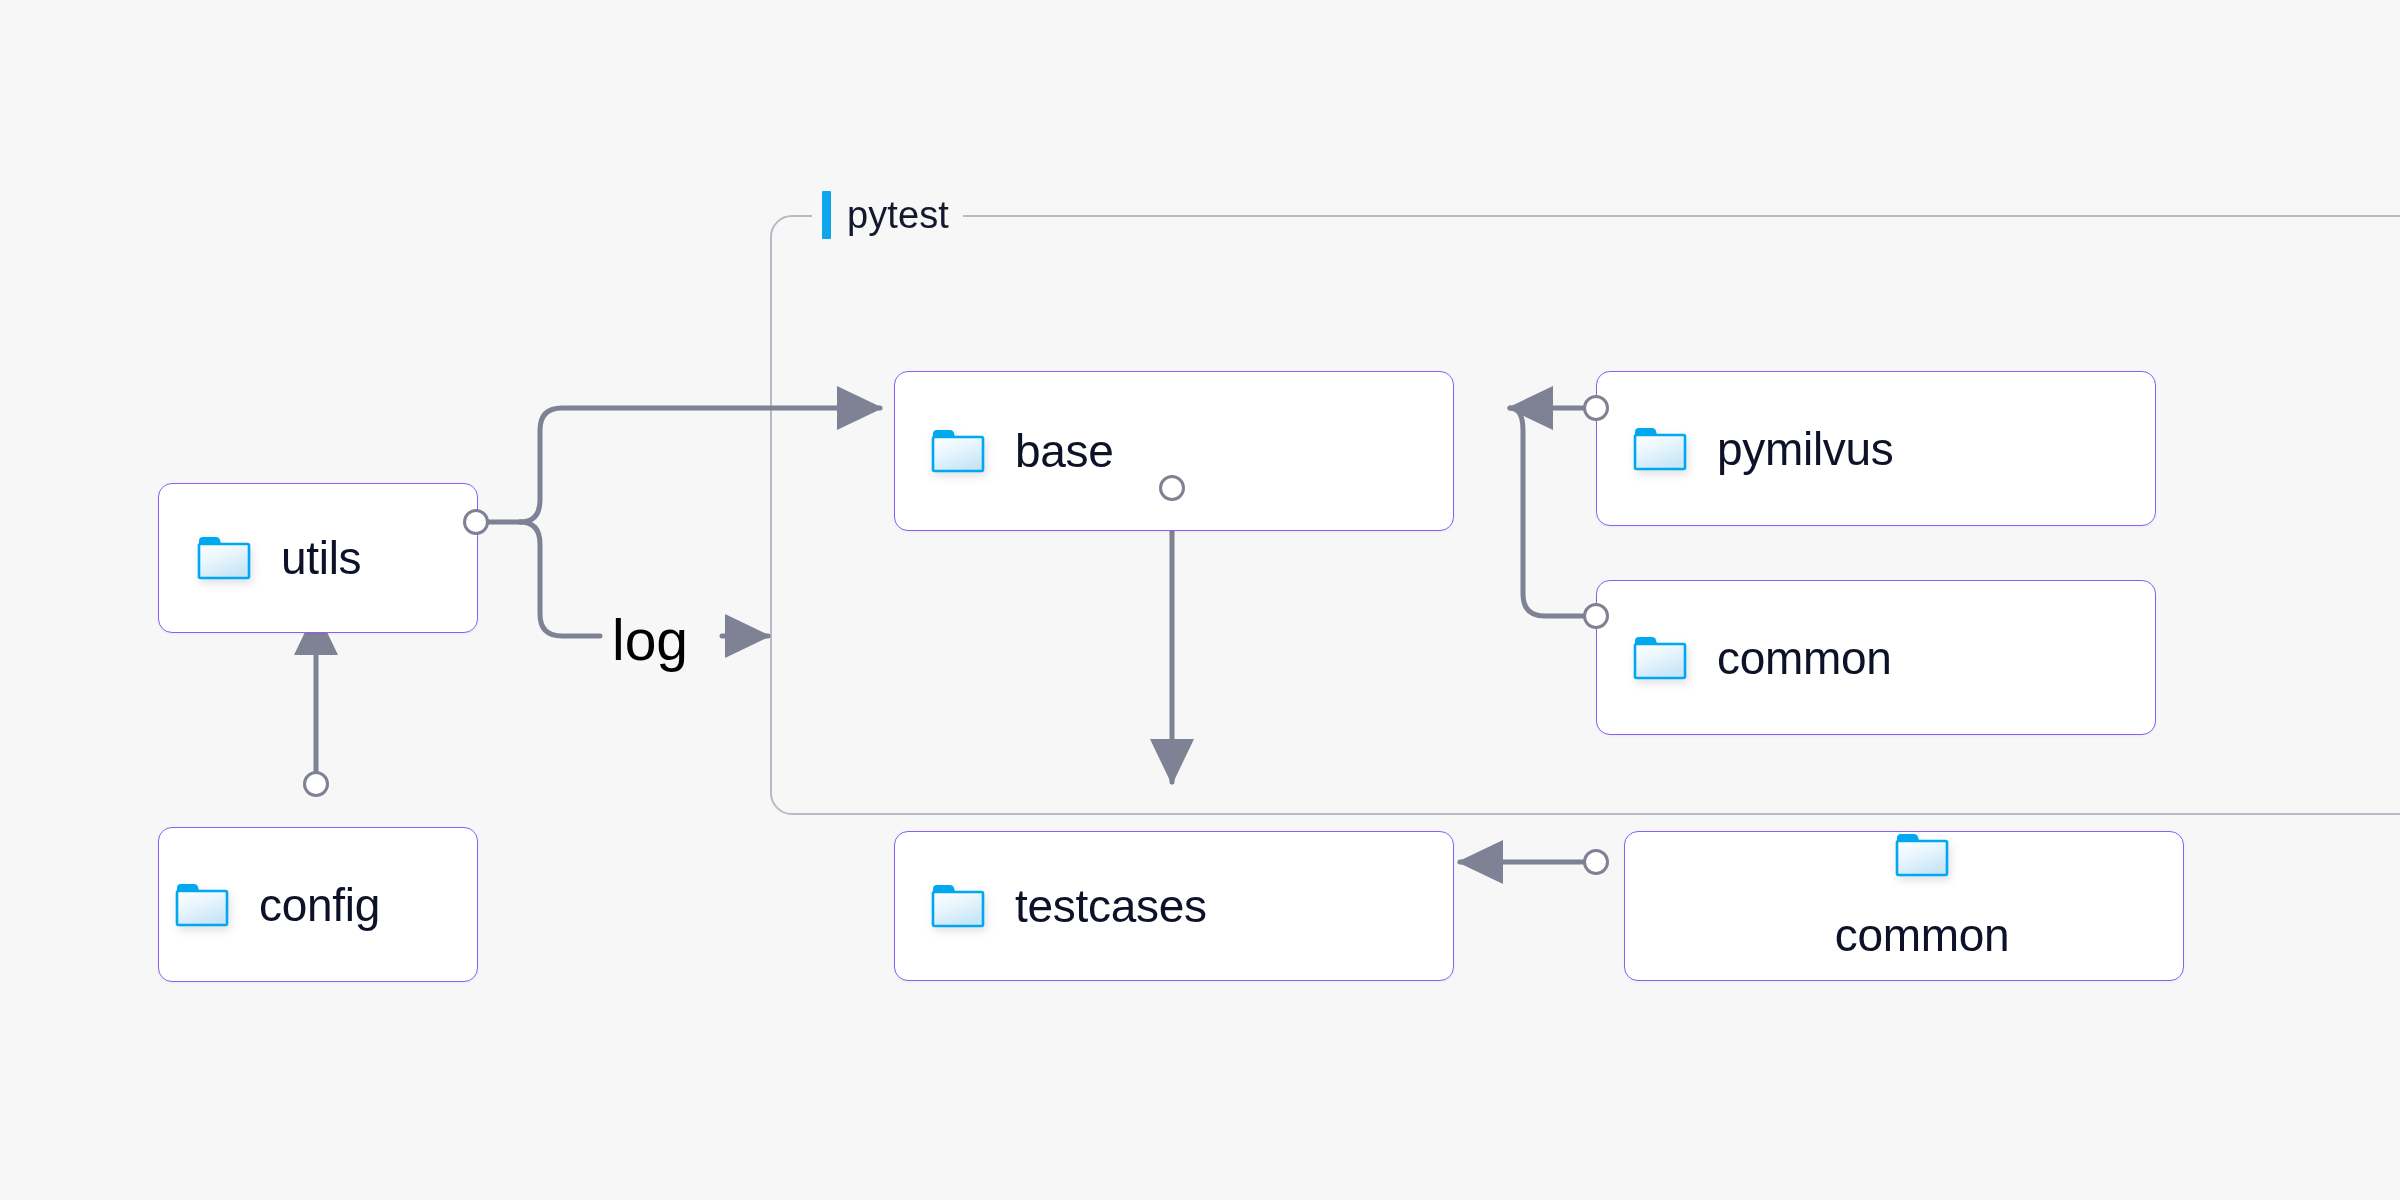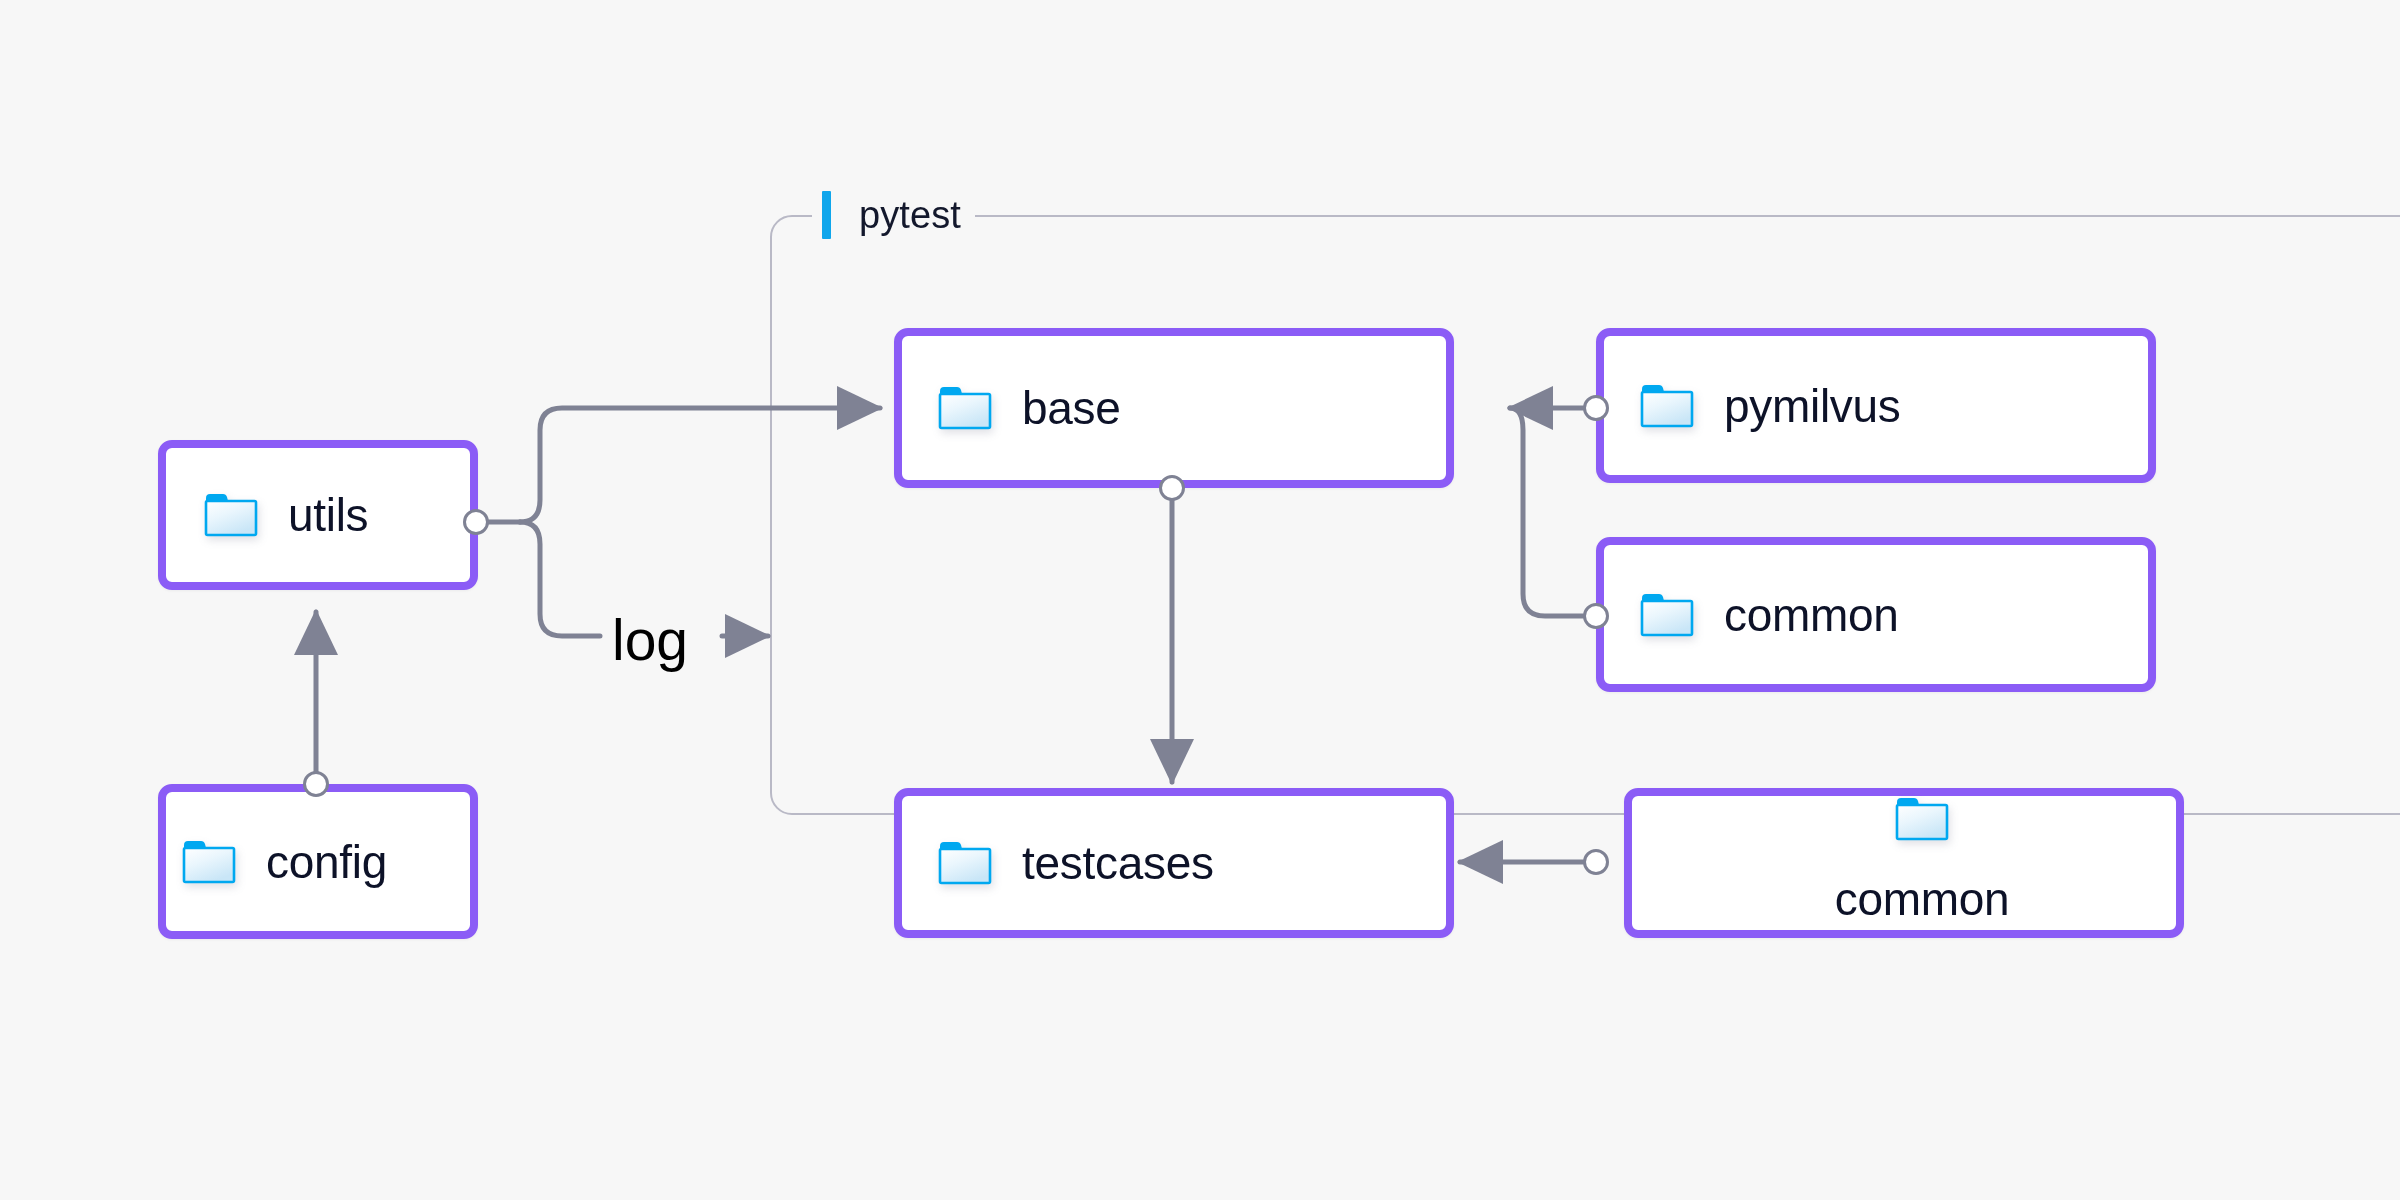--- a/index.html
+++ b/index.html
@@ -15,44 +15,45 @@
   
   .group{
     position:absolute;
     border:2px solid #b9b9c6;
     border-radius:22px;
     background:transparent;
     box-sizing:border-box;
   }
   .group-label{
     position:absolute;
-    display:flex;align-items:center;gap:28px;
+    display:flex;align-items:center;gap:16px;
     background:#f7f7f7;
     padding:0 14px 0 10px;
     height:44px;
   }
   .group-bar{
     width:9px;height:48px;background:#0fa6ec;border-radius:1px;
   }
   .group-title{
     font-size:38px;color:#13182c;letter-spacing:.1px;
     font-weight:400;white-space:nowrap;
   }
 
   
   .node{
     position:absolute;
     background:#ffffff;
-    border:8px solid #8b5cf6;
+    border:1px solid #8b5cf6;
     border-radius:14px;
     box-sizing:border-box;
     display:flex;align-items:center;
     padding-left:36px;
     gap:30px;
     box-shadow:0 1px 3px rgba(24,28,48,.05);
+    margin-top:43px;
   }
   .node-label{
     font-size:46px;
     color:#0d1228;
     font-weight:500;
     letter-spacing:-.3px;
     white-space:nowrap;
   }
 
   

